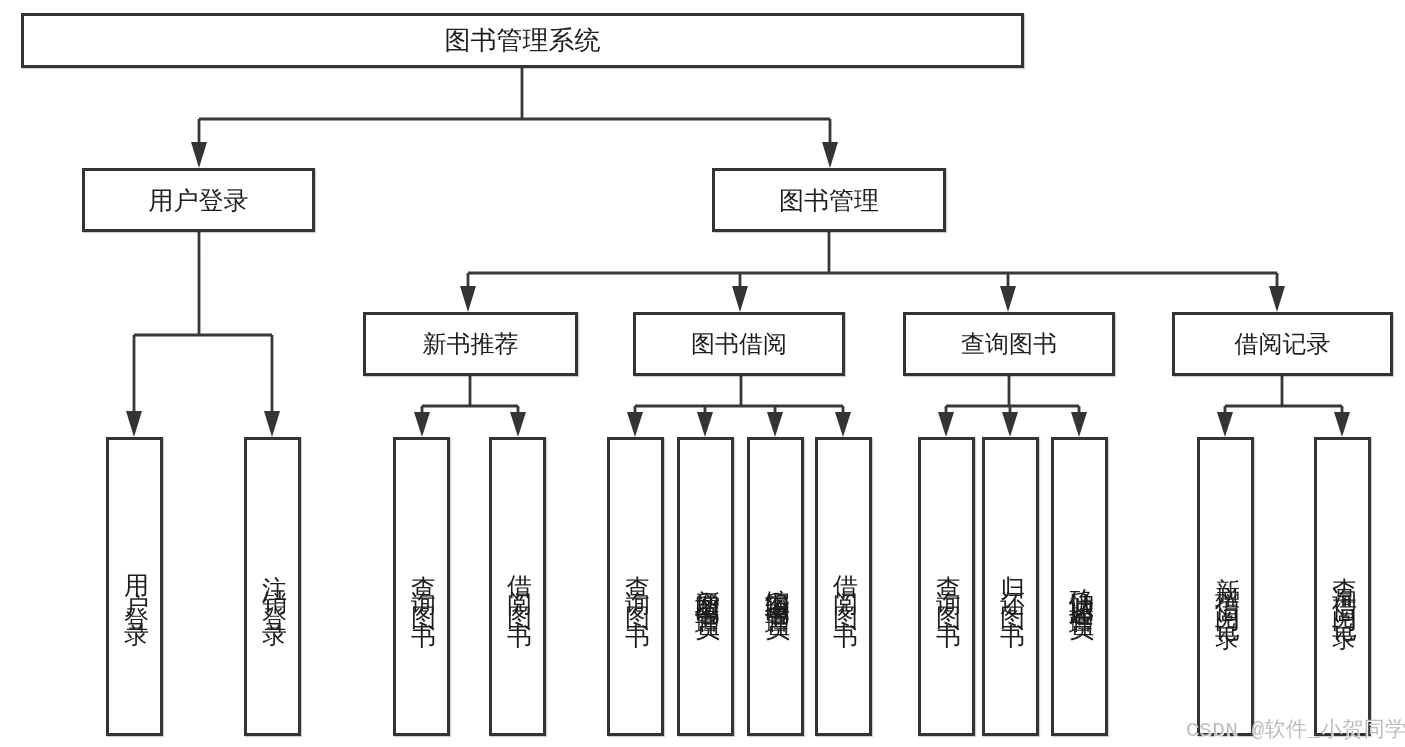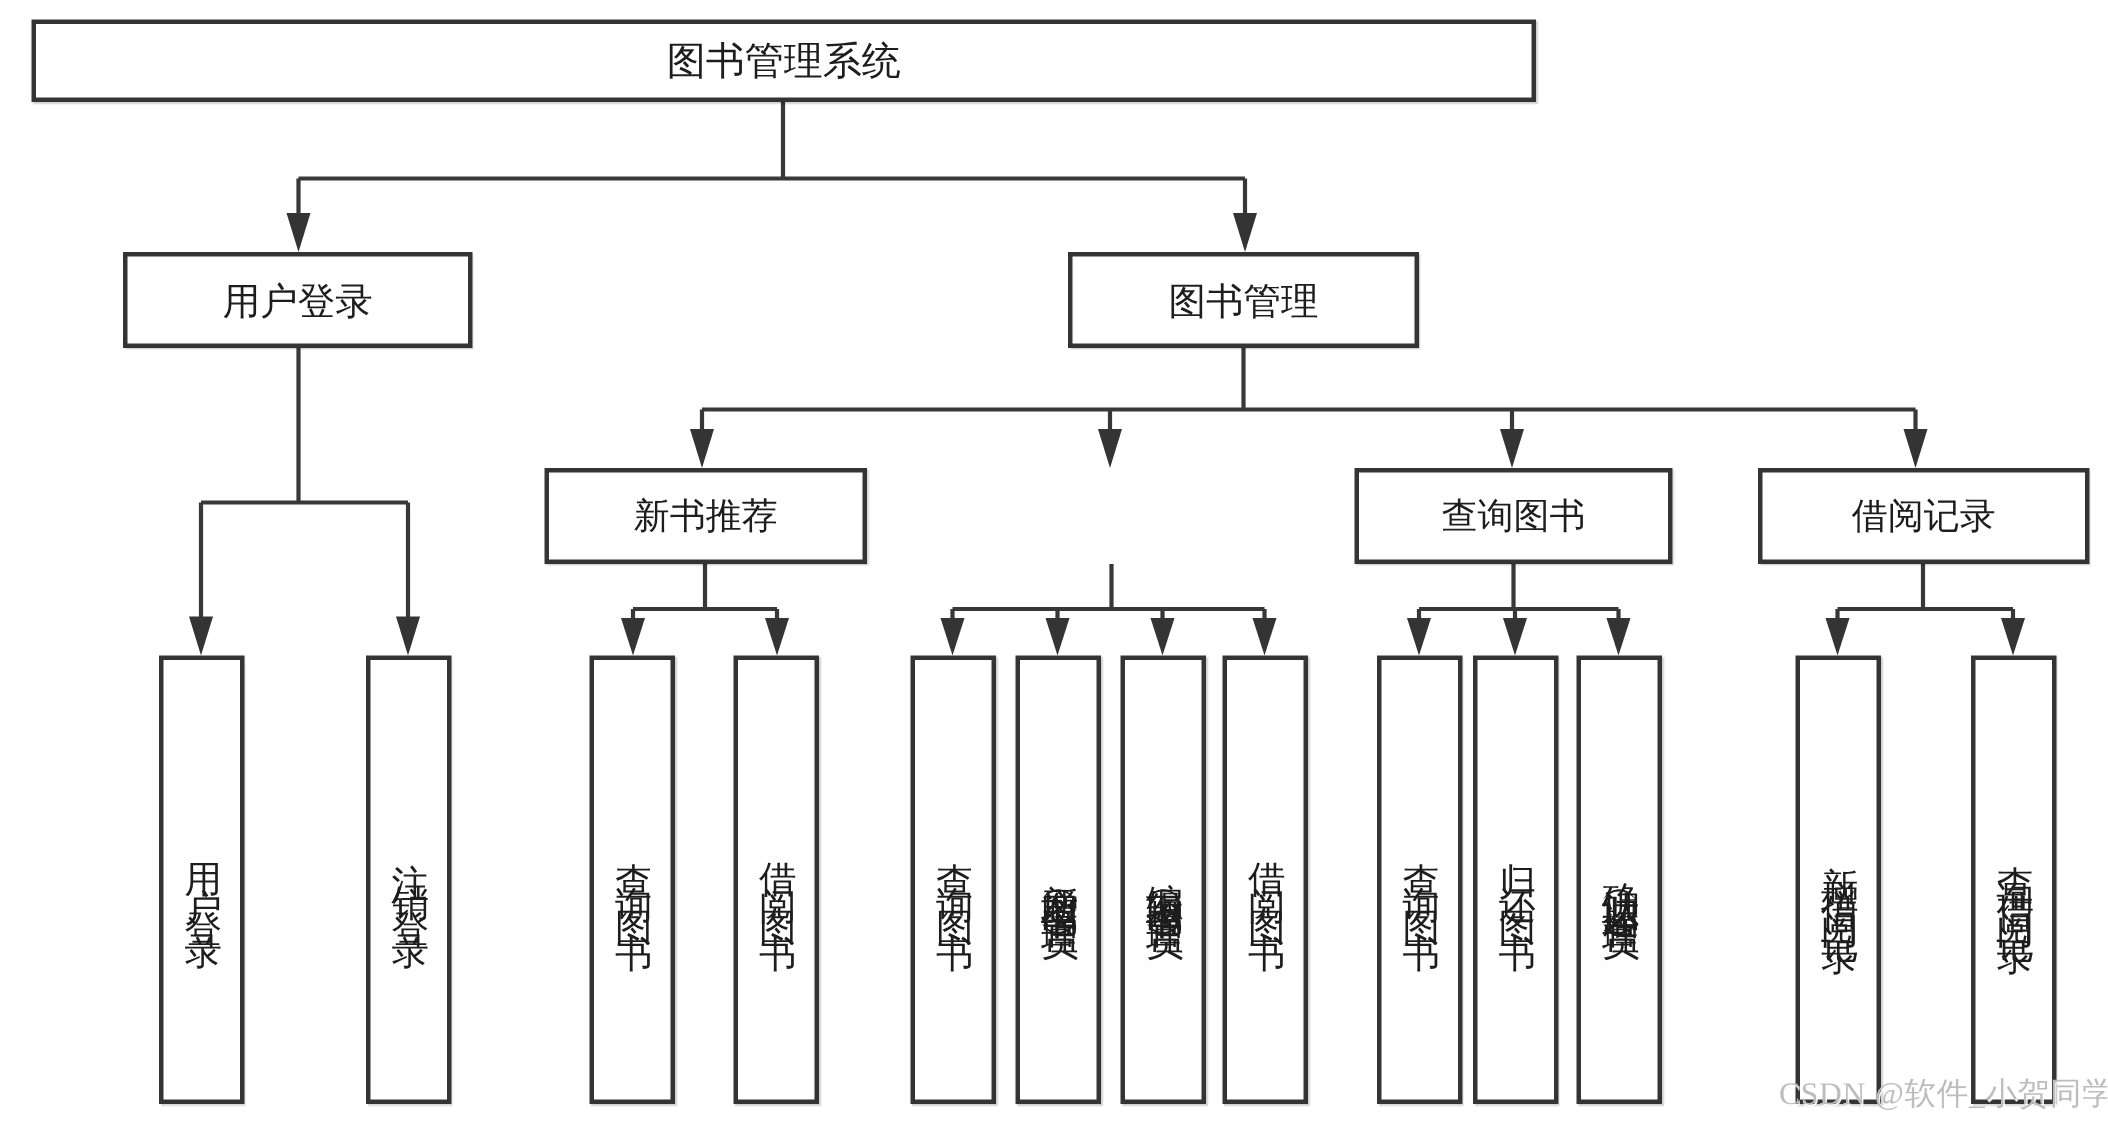--- a/index.html
+++ b/index.html
@@ -1,21 +1,21 @@
 <!DOCTYPE html>
 <html><head>
 <meta charset="utf-8">
 <style>
   html, body { margin: 0; padding: 0; background: #ffffff; }
   .stage {
     position: relative;
     width: 1405px;
     height: 747px;
     background: #ffffff;
-    font-family: Liberation Serif, serif;
+    font-family: Liberation Mono, monospace;
     overflow: hidden;
     border-radius: 14px;
   }
   .connectors {
     position: absolute;
     left: 0; top: 0;
     width: 1405px; height: 747px;
   }
   .box {
     position: absolute;
@@ -94,20 +94,21 @@
       <polygon points="1334,412 1350,412 1342,437"></polygon>
     </g>
   </svg>
 
   <div class="box h root">图书管理系统</div>
 
   <div class="box h lv2" style="left:82px;width:233px">用户登录</div>
   <div class="box h lv3" style="left:363px;width:215px">新书推荐</div>
 
   <div class="box h lv2" style="left:712px;width:234px">图书管理</div>
+  <div class="box h lv3" style="left:633px;width:212px">图书借阅</div>
   <div class="box h lv3" style="left:903px;width:212px">查询图书</div>
   <div class="box h lv3" style="left:1172px;width:221px">借阅记录</div>
 
   <div class="box v s4" style="left:106px">用户登录</div>
   <div class="box v s4" style="left:244px">注销登录</div>
 
   <div class="box v s4" style="left:393px">查询图书</div>
   <div class="box v s4" style="left:489px">借阅图书</div>
 
   <div class="box v s4" style="left:607px">查询图书</div>

